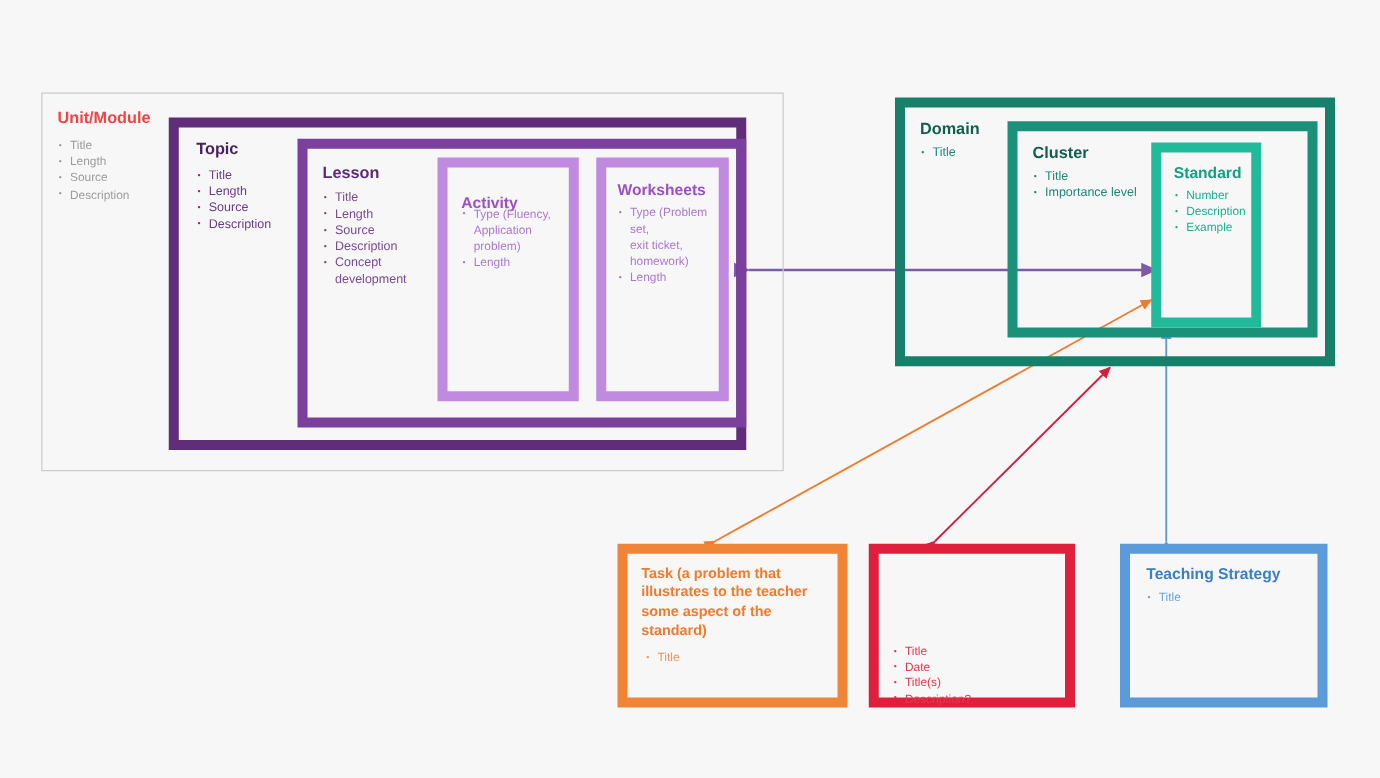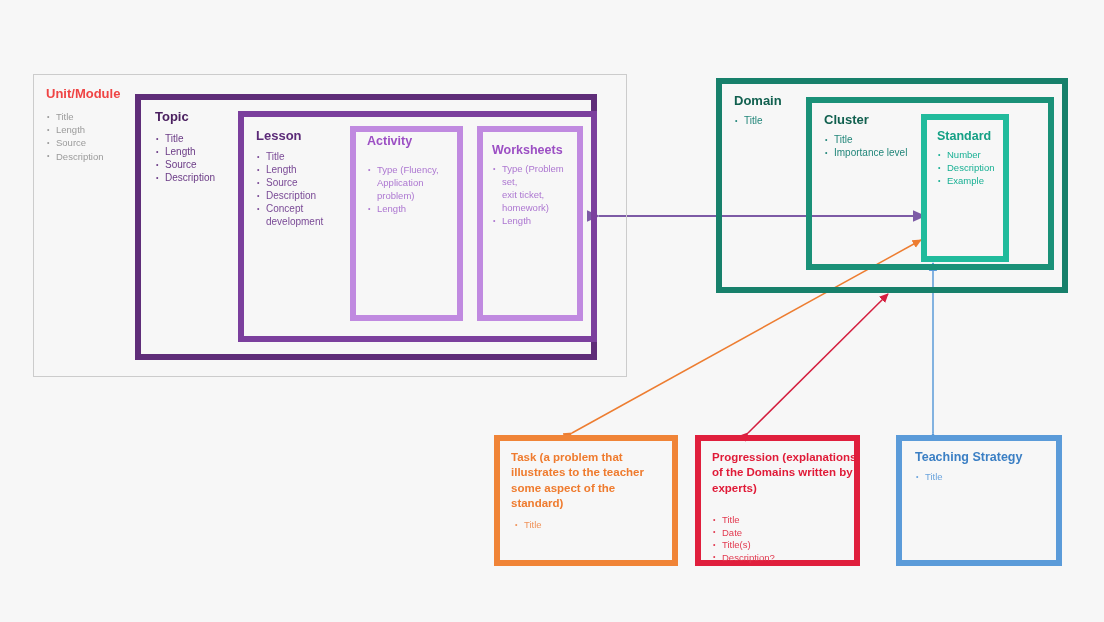--- a/index.html
+++ b/index.html
@@ -29,21 +29,21 @@
     font-size: 24px;
     font-weight: bold;
     color: #111111;
     letter-spacing: -0.3px;
   }
 
   
   .box {
     position: absolute;
     box-sizing: border-box;
-    border: 6px solid #14532d;
+    border: 8px solid #14532d;
     background: transparent;
   }
   .box-title {
     position: absolute;
     font-weight: bold;
     white-space: pre-line;
   }
   .bullets {
     position: absolute;
     list-style: none;
@@ -114,21 +114,21 @@
     line-height: 13px;
     color: #7a4a96;
   }
 
   
   #activity {
     left: 350px; top: 126px; width: 113px; height: 195px;
     border-color: #c08ae0;
   }
   #activity .box-title {
-    left: 11px; top: 2px;
+    left: 11px; top: 21px;
     font-size: 12.5px;
     color: #9c4fc4;
   }
   #activity .bullets {
     left: 12px; top: 31px;
     font-size: 9.5px;
     line-height: 13px;
     color: #ad77d1;
   }
 
@@ -375,21 +375,20 @@
   </div>
 
   <div class="box" id="task">
     <div class="box-title">Task (a problem that illustrates to the teacher some aspect of the standard)</div>
     <ul class="bullets">
       <li>Title</li>
     </ul>
   </div>
 
   <div class="box" id="progression">
-    <div class="box-title">Progression (explanations of the Domains written by experts)</div>
     <ul class="bullets">
       <li>Title</li>
       <li>Date</li>
       <li>Title(s)</li>
       <li>Description?</li>
     </ul>
   </div>
 
   <div class="box" id="teaching-strategy">
     <div class="box-title">Teaching Strategy</div>

